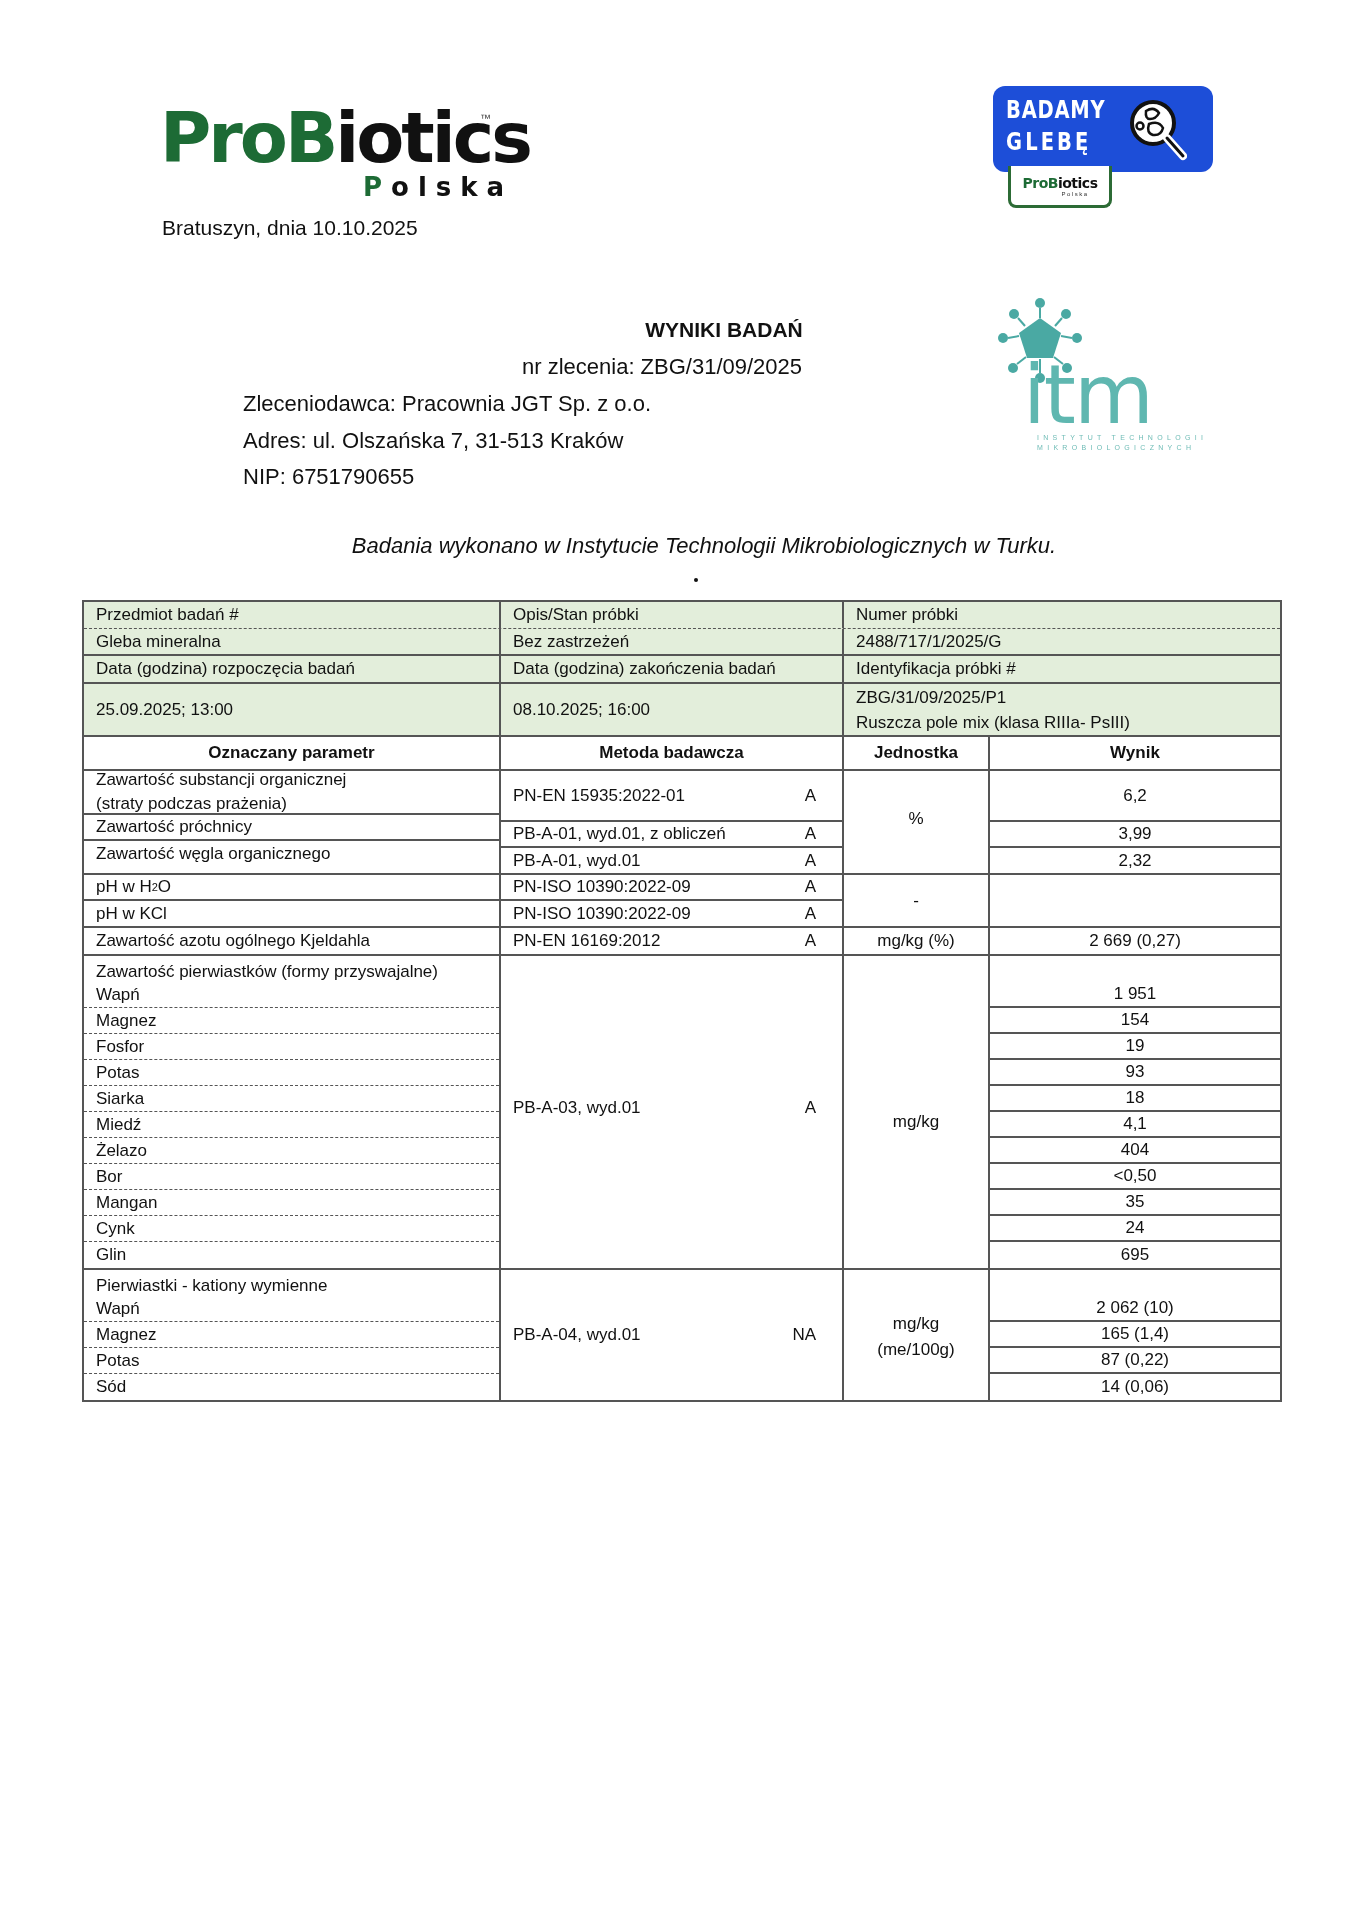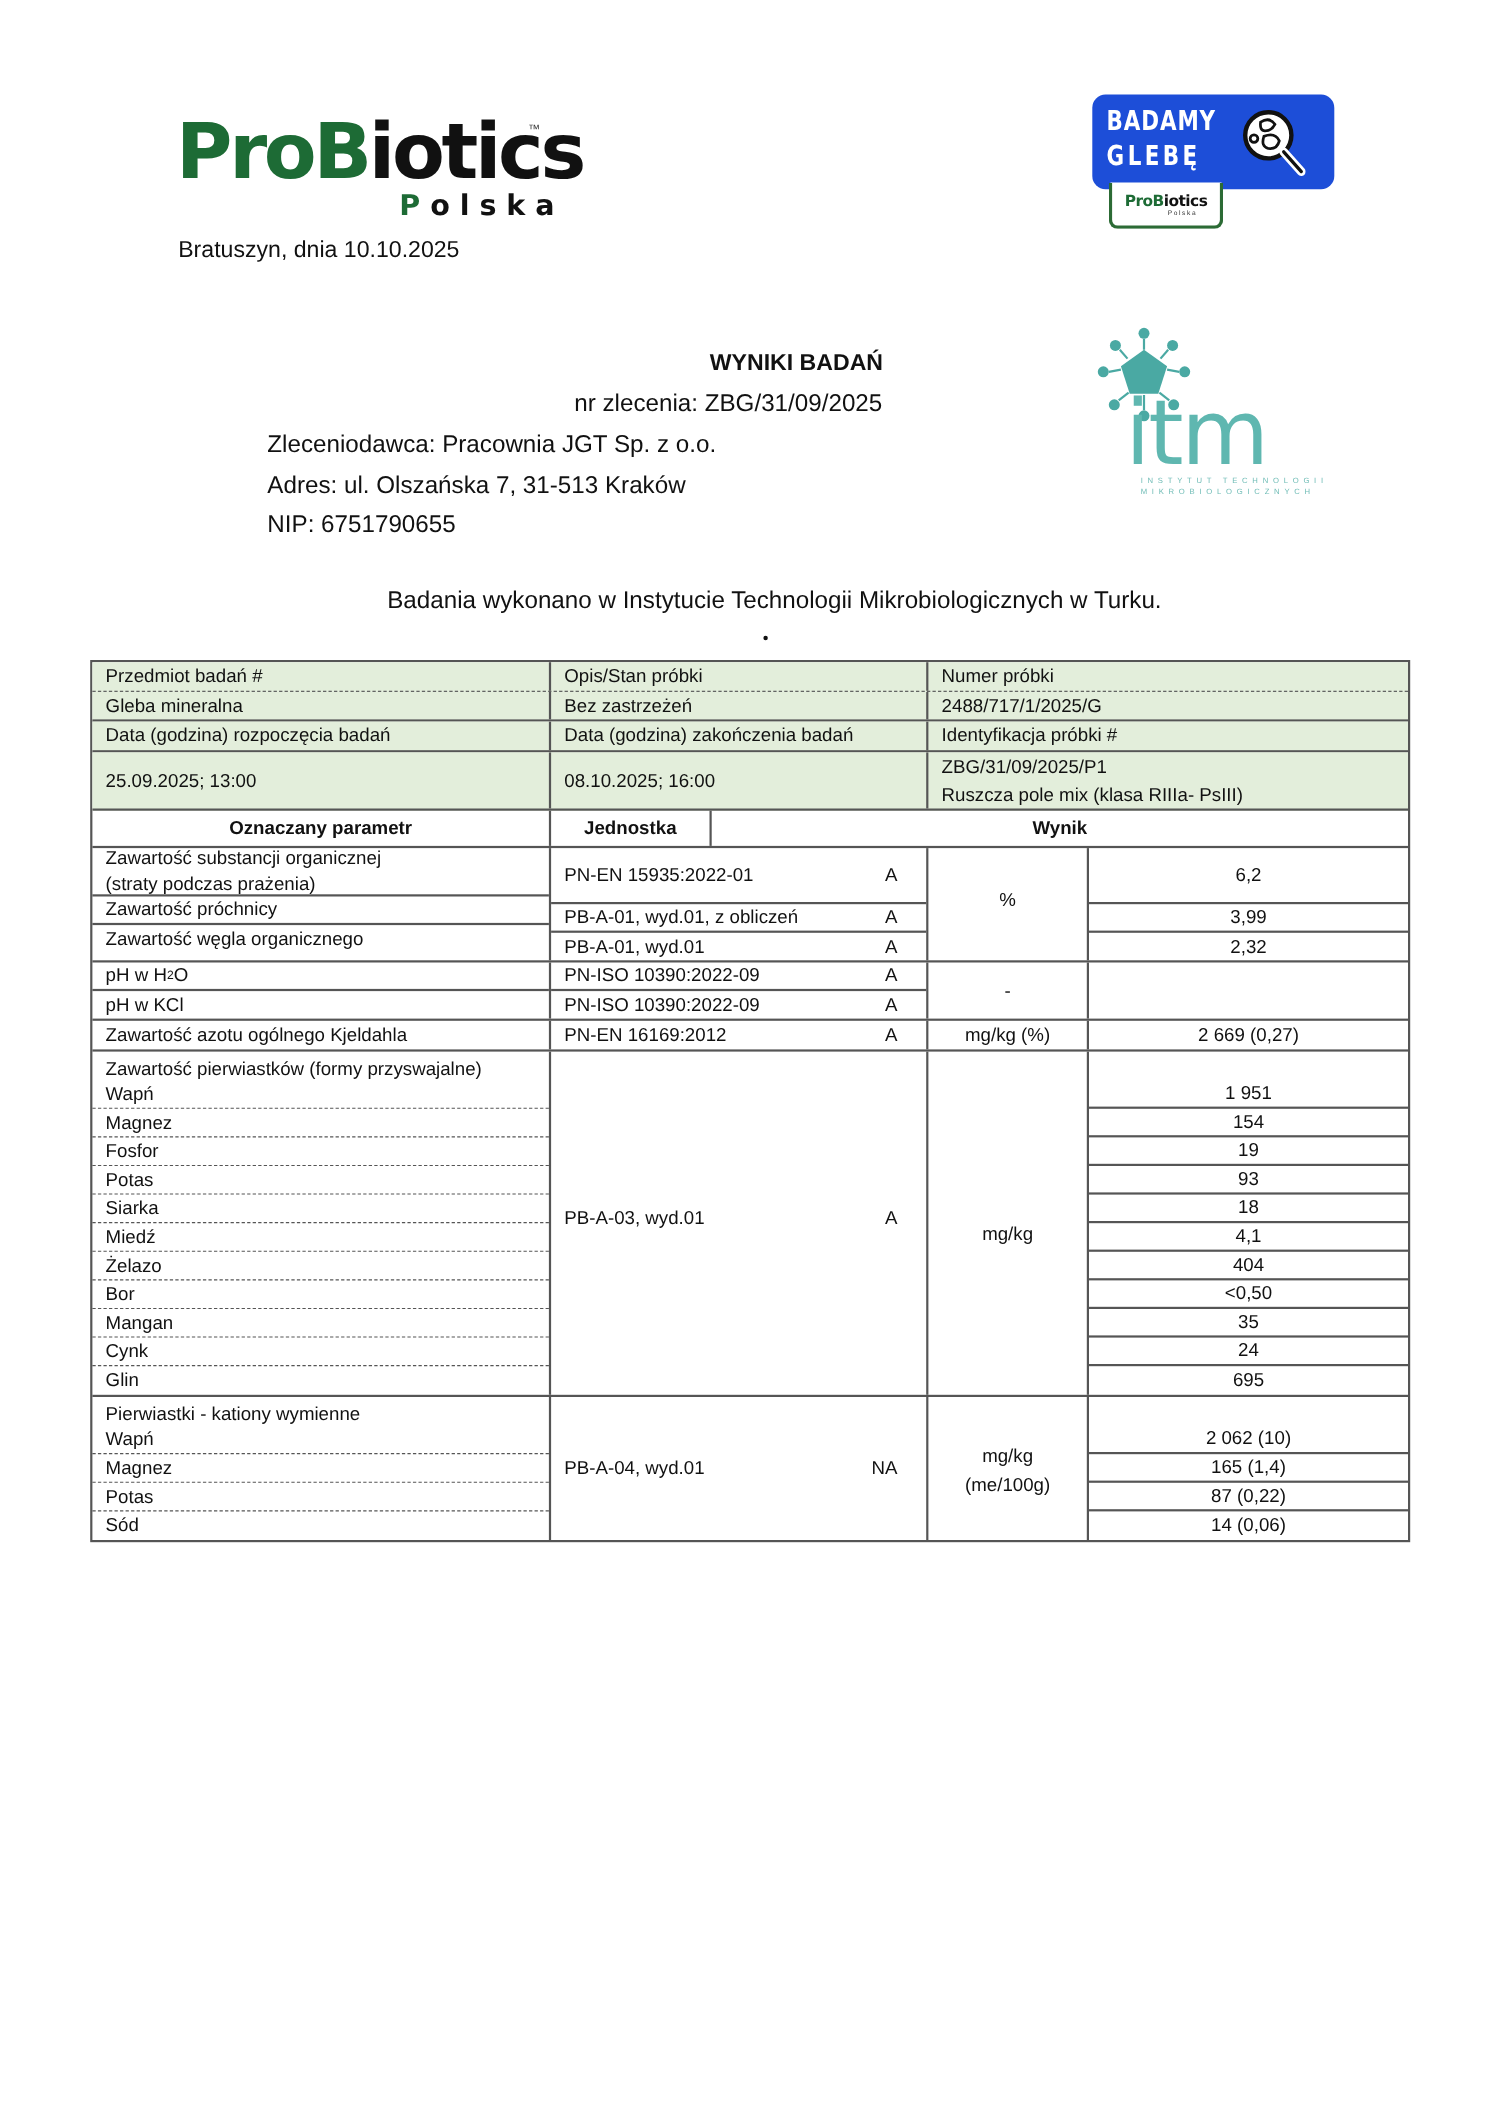--- a/index.html
+++ b/index.html
@@ -28,21 +28,21 @@
 
   
   .itm { left:995px; top:296px; width:210px; height:160px; }
   .itm-word { position:absolute; left:28px; top:54px; font-family:"DejaVu Sans", sans-serif; font-size:82px; line-height:90px; color:#5fb7b0; letter-spacing:-2px; font-weight:normal; }
   .itm-sub { position:absolute; left:42px; top:137px; font-size:7px; letter-spacing:4.3px; color:#6fbcb6; line-height:10px; white-space:nowrap; }
 
   
   .title { left:0; width:1358px; top:318px; text-align:center; font-size:21px; font-weight:bold; padding-left:90px; box-sizing:border-box; }
   .order { left:522px; top:354px; font-size:22px; }
   .client-line { left:243px; font-size:22px; }
-  .note { left:0; width:1358px; top:533px; text-align:center; font-size:22px; padding-left:50px; box-sizing:border-box; }
+  .note { left:0; width:1358px; top:533px; text-align:center; font-size:22px; padding-left:50px; box-sizing:border-box;font-style:italic; }
   .dot { left:694px; top:578px; width:4px; height:4px; background:#111; border-radius:50%; }
 
   
   .tbl { left:82px; top:600px; width:1200px; border:2px solid #555; box-sizing:border-box; font-size:17px; }
   .info-row { display:flex; background:#e3eedb; }
   .info-row > div { box-sizing:border-box; padding-left:12px; display:flex; align-items:center; }
   .c1 { width:417px; border-right:2px solid #555; }
   .c2 { width:343px; border-right:2px solid #555; }
   .c3 { flex:1; }
   .bd-dash { border-bottom:1px dashed #555; }
@@ -157,20 +157,21 @@
     <div class="c1">25.09.2025; 13:00</div>
     <div class="c2">08.10.2025; 16:00</div>
     <div class="c3" style="flex-direction:column;align-items:flex-start;justify-content:center;line-height:25px">
       <span>ZBG/31/09/2025/P1</span>
       <span>Ruszcza pole mix (klasa RIIIa- PsIII)</span>
     </div>
   </div>
 
   <div class="hdr-row">
     <div class="col-param">Oznaczany parametr</div>
+    <div class="col-method" style="display:flex;align-items:center;justify-content:center">Metoda badawcza</div>
     <div class="col-unit">Jednostka</div>
     <div class="col-res" style="display:flex;align-items:center;justify-content:center">Wynik</div>
   </div>
 
   <div class="grp">
     <div class="col-param">
       <div class="cell" style="height:44px;border-bottom:2px solid #555;flex-direction:column;align-items:flex-start;justify-content:center;line-height:24px">
         <span>Zawartość substancji organicznej</span>
         <span>(straty podczas prażenia)</span>
       </div>

